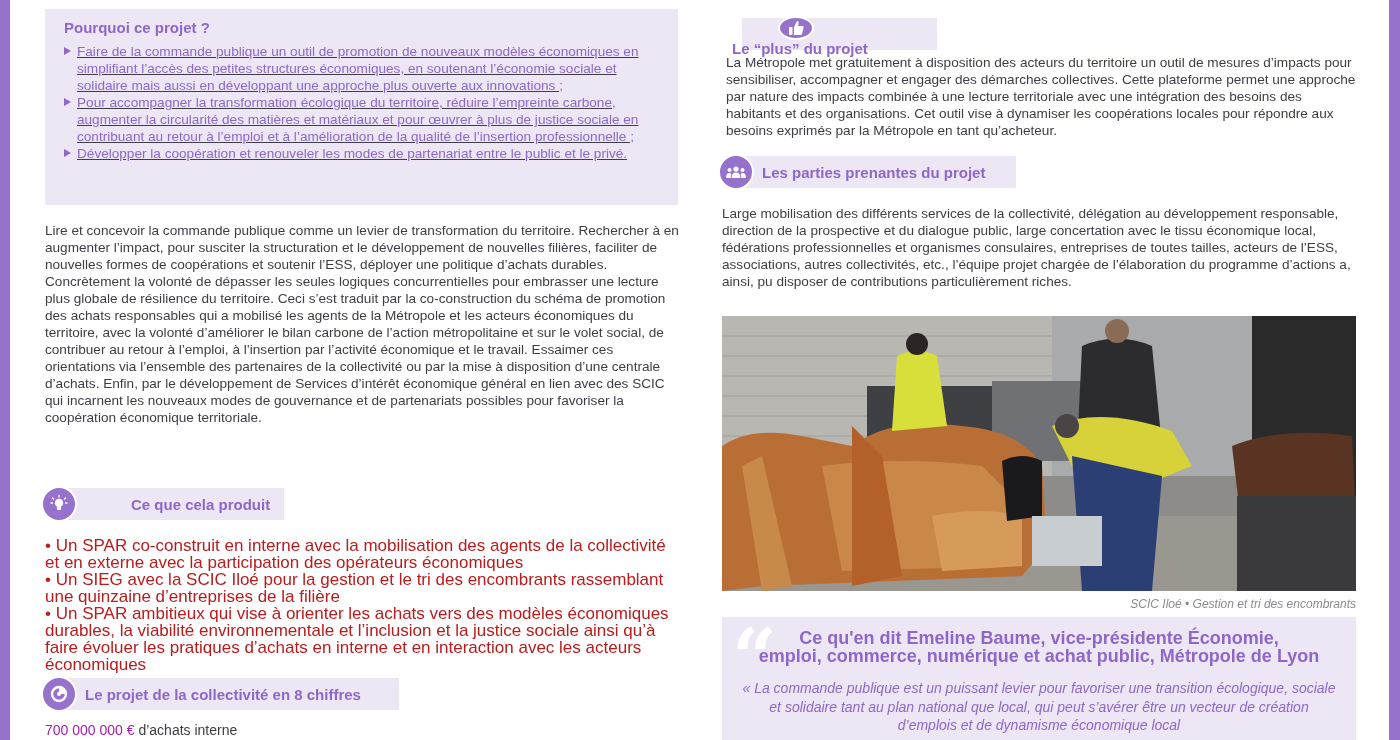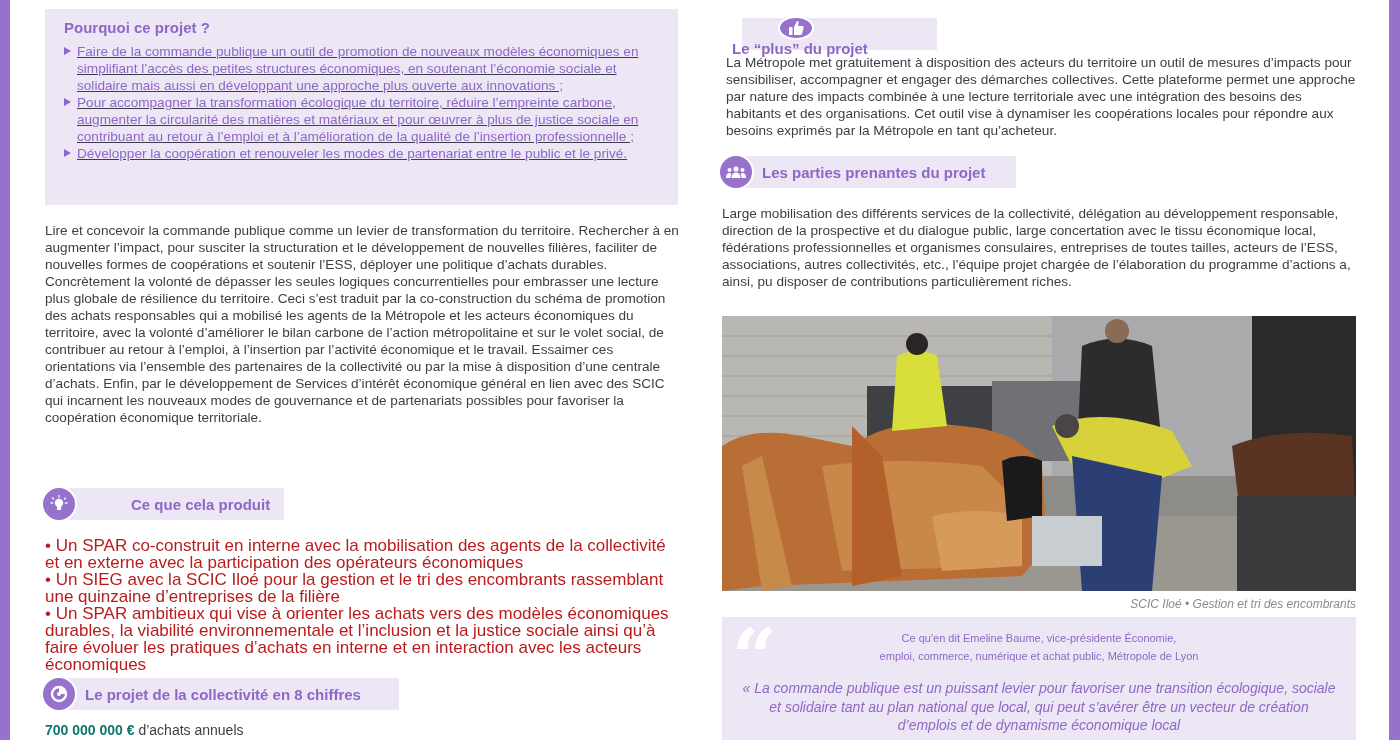--- a/index.html
+++ b/index.html
@@ -21,27 +21,27 @@
   .h-purple { font-weight: bold; font-size: 14.5px; color: #8e68c7; margin-bottom: 4px; }
   .para { font-size: 13.6px; line-height: 17px; color: #3d3d45; }
 
   .sec-head { position: absolute; height: 36px; display: flex; align-items: center; }
   .sec-head .pill { position: absolute; left: 18px; top: 2px; height: 32px; background: #ece6f5; }
   .sec-head .circle { position: relative; z-index: 2; width: 36px; height: 36px; border-radius: 50%; background: #9672cc; border: 2px solid #ffffff; display: flex; align-items: center; justify-content: center; }
   .sec-head .label { position: relative; z-index: 2; margin-left: 8px; font-weight: bold; font-size: 15px; color: #8e68c7; }
 
   .bullets { position: absolute; left: 0; width: 635px; font-size: 17px; line-height: 17px; color: #b91c1c; }
   .fig-line { position: absolute; left: 0; top: 722px; font-size: 14px; }
-  .fig-num { font-weight: bold; color: #0f766e; }
+  .fig-num { font-weight: normal; color: #a21caf; }
 
   .photo { position: absolute; left: 0; top: 316px; width: 634px; height: 275px; overflow: hidden; background: #6b6a66; }
   .caption { position: absolute; right: 2px; top: 597px; font-size: 12px; font-style: italic; color: #8a8a92; }
   .quote-box { position: absolute; left: 0; top: 617px; width: 634px; height: 130px; background: #ece6f5; padding-top: 12px; text-align: center; }
   .quote-mark { position: absolute; left: 10px; top: 2px; font-size: 78px; font-weight: bold; color: #ffffff; line-height: 1; font-family: "DejaVu Serif", serif; }
-  .quote-title { font-weight: normal; font-size: 11px; line-height: 18px; color: #8e68c7; }
+  .quote-title { font-weight: bold; font-size: 18px; line-height: 18px; color: #8e68c7; }
   .quote-text { margin-top: 14px; font-style: italic; font-size: 14px; line-height: 18.5px; color: #8e68c7; padding: 0 20px; }
 </style>
 </head>
 <body>
 
 <div class="bar-left"></div>
 <div class="bar-right"></div>
 
 <div class="col-left">
   <div class="why-box">
@@ -87,21 +87,21 @@
       <svg width="20" height="20" viewBox="0 0 20 20">
           <circle cx="10" cy="10" r="7" fill="none" stroke="#fff" stroke-width="2.4"></circle>
           <path d="M10 10 L10 3 A7 7 0 0 1 17 10 Z" fill="#fff"></path>
           <circle cx="10" cy="10" r="2" fill="#fff"></circle>
         </svg>
     </div>
     <span class="label">Le projet de la collectivité en 8 chiffres</span>
   </div>
 
   <div class="fig-line">
-    <span class="fig-num">700 000 000 €</span><span> d’achats annuels</span>
+    <span class="fig-num">700 000 000 €</span><span> d’achats interne</span>
   </div>
 </div>
 
 <div class="col-right">
   <div class="sec-head" style="left:2px; top:16px;flex-direction:column;">
     <div class="pill" style="width:195px;"></div>
     <div class="circle">
       <svg width="20" height="20" viewBox="0 0 20 20">
           <rect x="3" y="9" width="3.5" height="8" rx="0.8" fill="#fff"></rect>
           <path d="M8 9 L11 3 Q13 3 12.5 6 L12 8 L16.5 8 Q18 8 17.5 10 L16 16 Q15.6 17 14.5 17 L8 17 Z" fill="#fff"></path>

